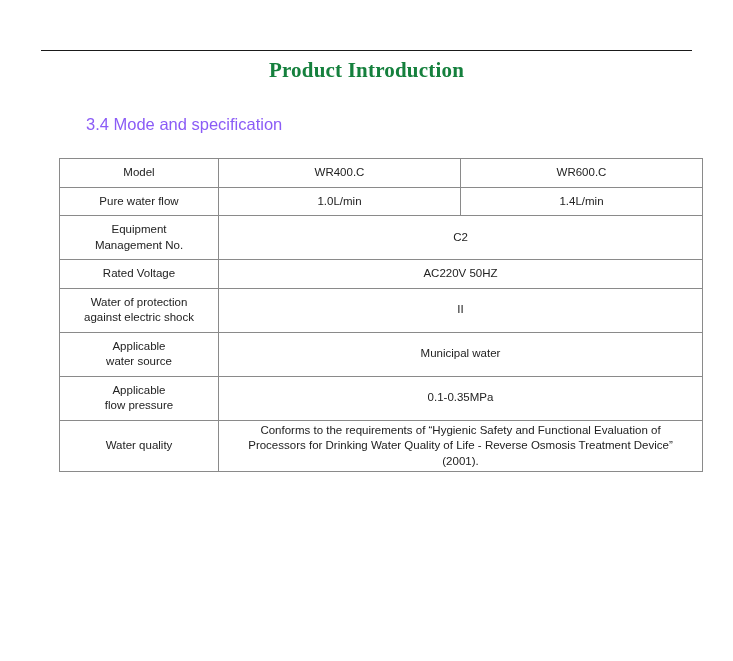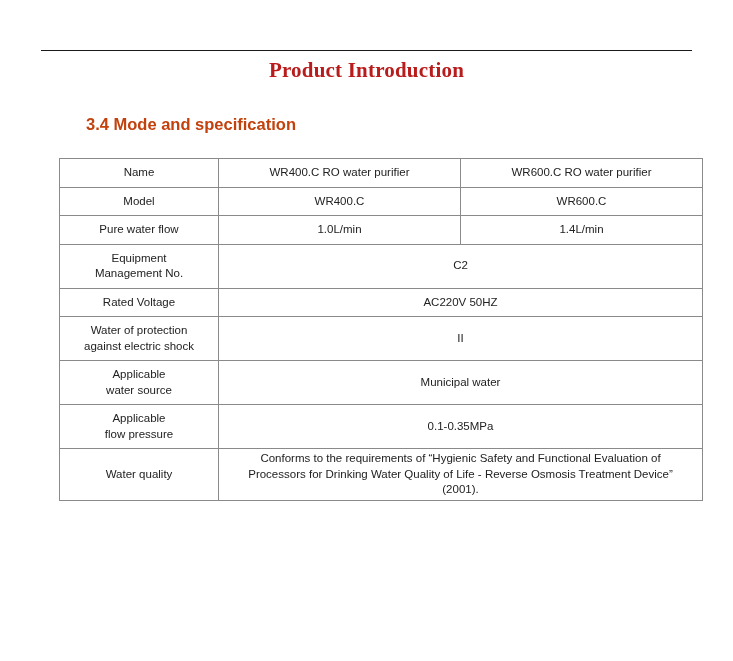--- a/index.html
+++ b/index.html
@@ -33,29 +33,29 @@
   .doc-title {
     position: absolute;
     left: 0;
     right: 0;
     top: 58px;
     text-align: center;
     font-family: "Liberation Serif", serif;
     font-weight: bold;
     font-size: 21px;
     letter-spacing: 0.2px;
-    color: #b91c1c;
+    color: #15803d;
   }
   .section-title {
     position: absolute;
     left: 86px;
     top: 115px;
     font-size: 16.5px;
-    font-weight: bold;
-    color: #c2410c;
+    font-weight: normal;
+    color: #8b5cf6;
   }
   table.spec {
     position: absolute;
     left: 59px;
     top: 158px;
     width: 616px;
     border-collapse: collapse;
     table-layout: fixed;
   }
   table.spec td {
@@ -91,25 +91,20 @@
 <div class="page">
 
   <div class="top-rule"></div>
 
   <div class="doc-title">Product Introduction</div>
 
   <div class="section-title">3.4 Mode and specification</div>
 
   <table class="spec">
     <tbody>
-      <tr>
-        <td class="label">Name</td>
-        <td class="colA">WR400.C RO water purifier</td>
-        <td class="colB">WR600.C  RO water purifier</td>
-      </tr>
       <tr>
         <td class="label">Model</td>
         <td class="colA">WR400.C</td>
         <td class="colB">WR600.C</td>
       </tr>
       <tr>
         <td class="label">Pure water flow</td>
         <td class="colA">1.0L/min</td>
         <td class="colB">1.4L/min</td>
       </tr>

